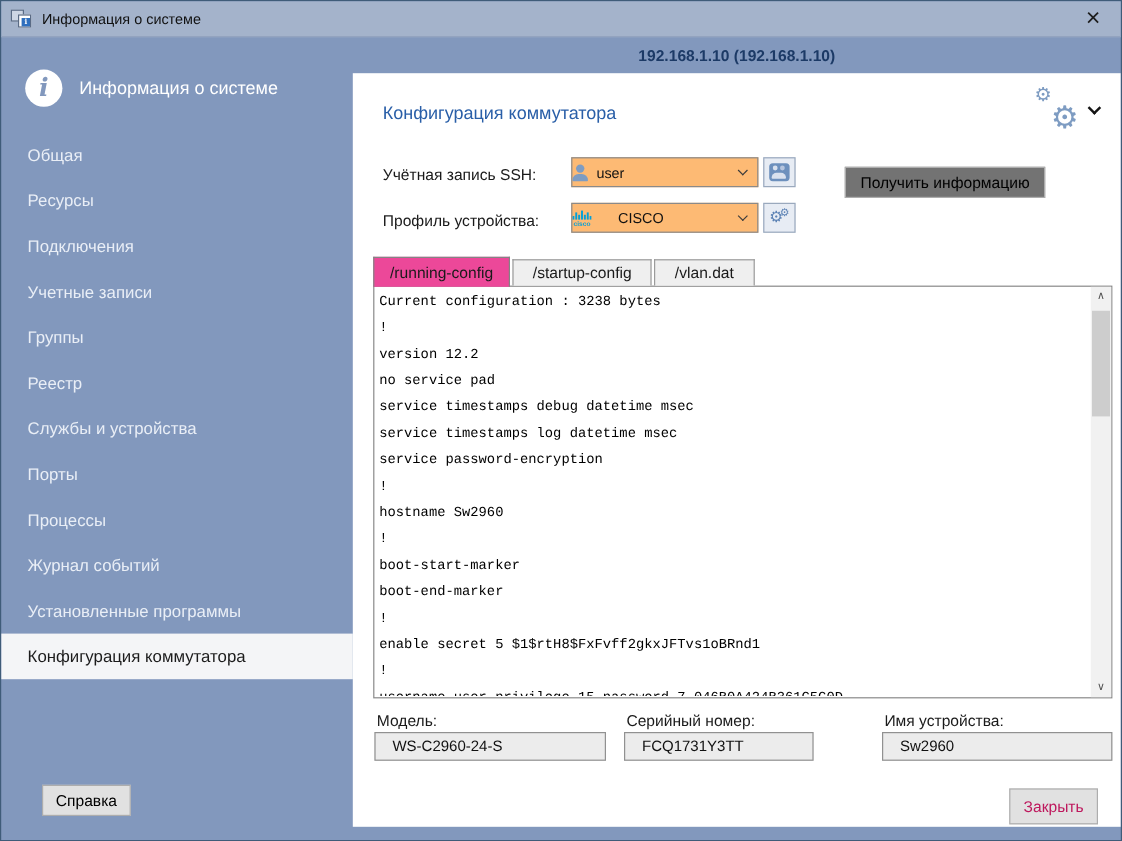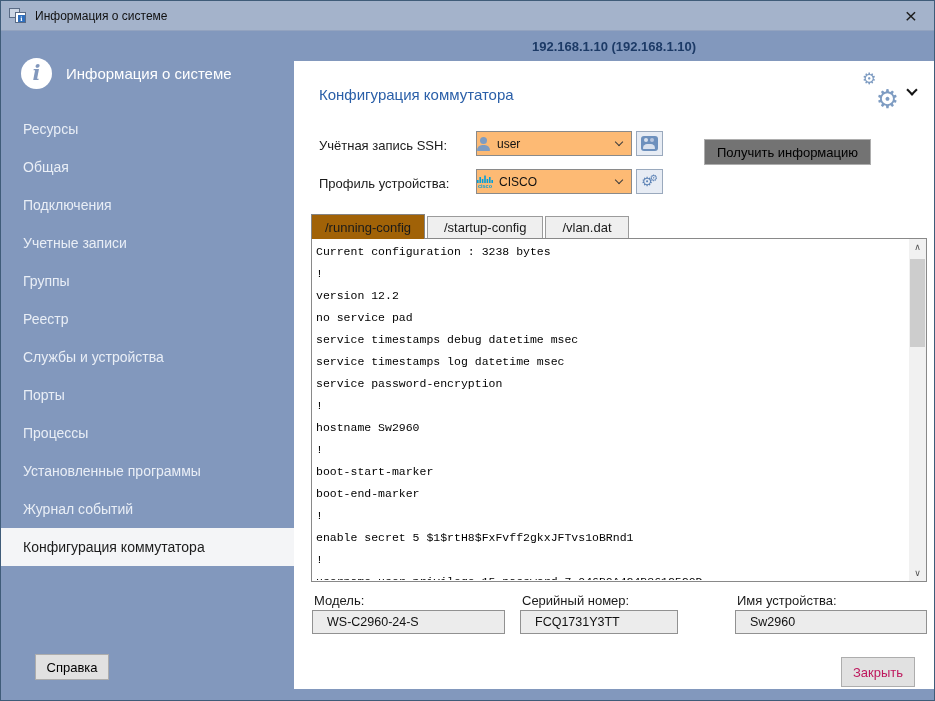--- a/index.html
+++ b/index.html
@@ -83,21 +83,21 @@
   .form-label { position: absolute; left: 25px; font-size: 13px; color: #1a1a1a; }
   .lbl-ssh { top: 77px; }
   .lbl-profile { top: 115px; }
 
   .combo {
     position: absolute; left: 182px; width: 156px; height: 25px;
     background: #fdba74; border: 1px solid #8a8a8a;
     display: flex; align-items: center; cursor: default;
   }
   .combo-ssh { top: 70px; }
-  .combo-profile { top: 108px; }
+  .combo-profile { top: 108px; gap: 16px; }
   .combo-value { font-size: 12px; color: #111; margin-left: 6px; }
   .combo-chev {
     position: absolute; right: 9px; top: 8px; width: 6px; height: 6px;
     border-right: 1.6px solid #3c3c3c; border-bottom: 1.6px solid #3c3c3c;
     transform: rotate(45deg); margin-top: -1px;
   }
 
   .person-glyph { position: relative; width: 14px; height: 14px; flex: 0 0 auto; }
   .person-glyph::before {
     content: ""; position: absolute; left: 3px; top: 0; width: 7px; height: 7px;
@@ -138,21 +138,21 @@
 
   
   .tabs { position: absolute; left: 17px; top: 152px; height: 25px;
           display: flex; align-items: flex-end; z-index: 2; }
   .tab {
     height: 22px; background: #efefef; border: 1px solid #9b9b9b; border-bottom: none;
     padding: 0 16px; font-size: 13px; color: #1a1a1a;
     display: flex; align-items: center; margin-right: 2px; cursor: default;
   }
   .tab.active {
-    height: 25px; background: #a16207; border: 1px solid #848484; border-bottom: none;
+    height: 25px; background: #ec4899; border: 1px solid #848484; border-bottom: none;
     padding: 8px 13px; position: relative; top: 1px;
   }
 
   .config-box {
     position: absolute; left: 17px; top: 177px; width: 616px; height: 344px;
     background: #ffffff; border: 1px solid #898989; z-index: 1;
   }
   .config-text {
     position: absolute; left: 4px; top: 2px; right: 20px; bottom: 1px;
     overflow: hidden; white-space: pre;
@@ -207,31 +207,31 @@
   </div>
 
   <div class="sidebar">
     <div class="app-header">
       <div class="info-circle">
         <span>i</span>
       </div>
       <span class="app-title">Информация о системе</span>
     </div>
     <div class="nav">
+      <div class="nav-item">Общая</div>
       <div class="nav-item">Ресурсы</div>
-      <div class="nav-item">Общая</div>
       <div class="nav-item">Подключения</div>
       <div class="nav-item">Учетные записи</div>
       <div class="nav-item">Группы</div>
       <div class="nav-item">Реестр</div>
       <div class="nav-item">Службы и устройства</div>
       <div class="nav-item">Порты</div>
       <div class="nav-item">Процессы</div>
+      <div class="nav-item">Журнал событий</div>
       <div class="nav-item">Установленные программы</div>
-      <div class="nav-item">Журнал событий</div>
       <div class="nav-item selected">Конфигурация коммутатора</div>
     </div>
     <div class="help-btn">Справка</div>
   </div>
 
   <div class="main">
     <div class="host-header">192.168.1.10 (192.168.1.10)</div>
 
     <div class="panel">
 

